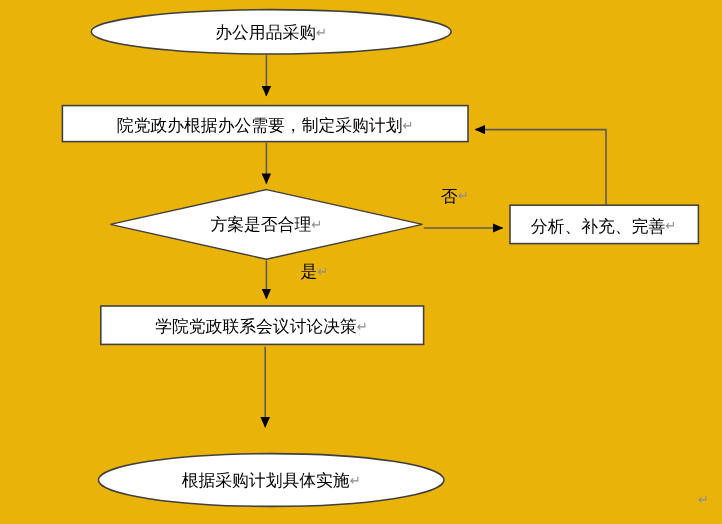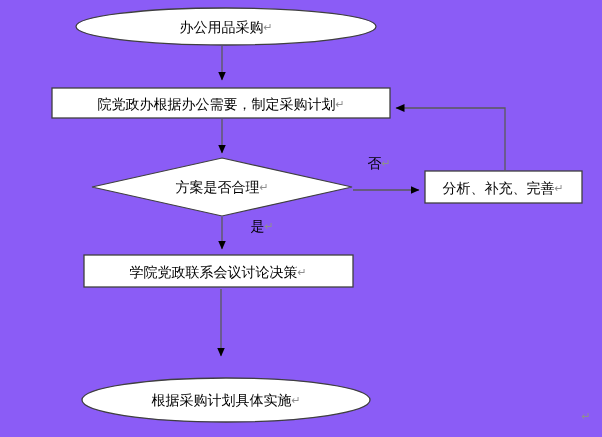--- a/index.html
+++ b/index.html
@@ -1,20 +1,20 @@
 <!DOCTYPE html>
 <html><head>
 <meta charset="utf-8">
 <style>
   html, body { margin: 0; padding: 0; background: #ffffff; }
   .canvas {
     position: relative;
     width: 602px;
     height: 437px;
-    background: #8b5cf6;
+    background: #eab308;
     font-family: "Liberation Sans", "DejaVu Sans", sans-serif;
     overflow: hidden;
   }
   svg { display: block; }
   text {
     font-family: "Liberation Sans", "DejaVu Sans", sans-serif;
     font-size: 14px;
   }
   .node-label { font-size: 14px; }
   .ret-mark { font-size: 11px; }

